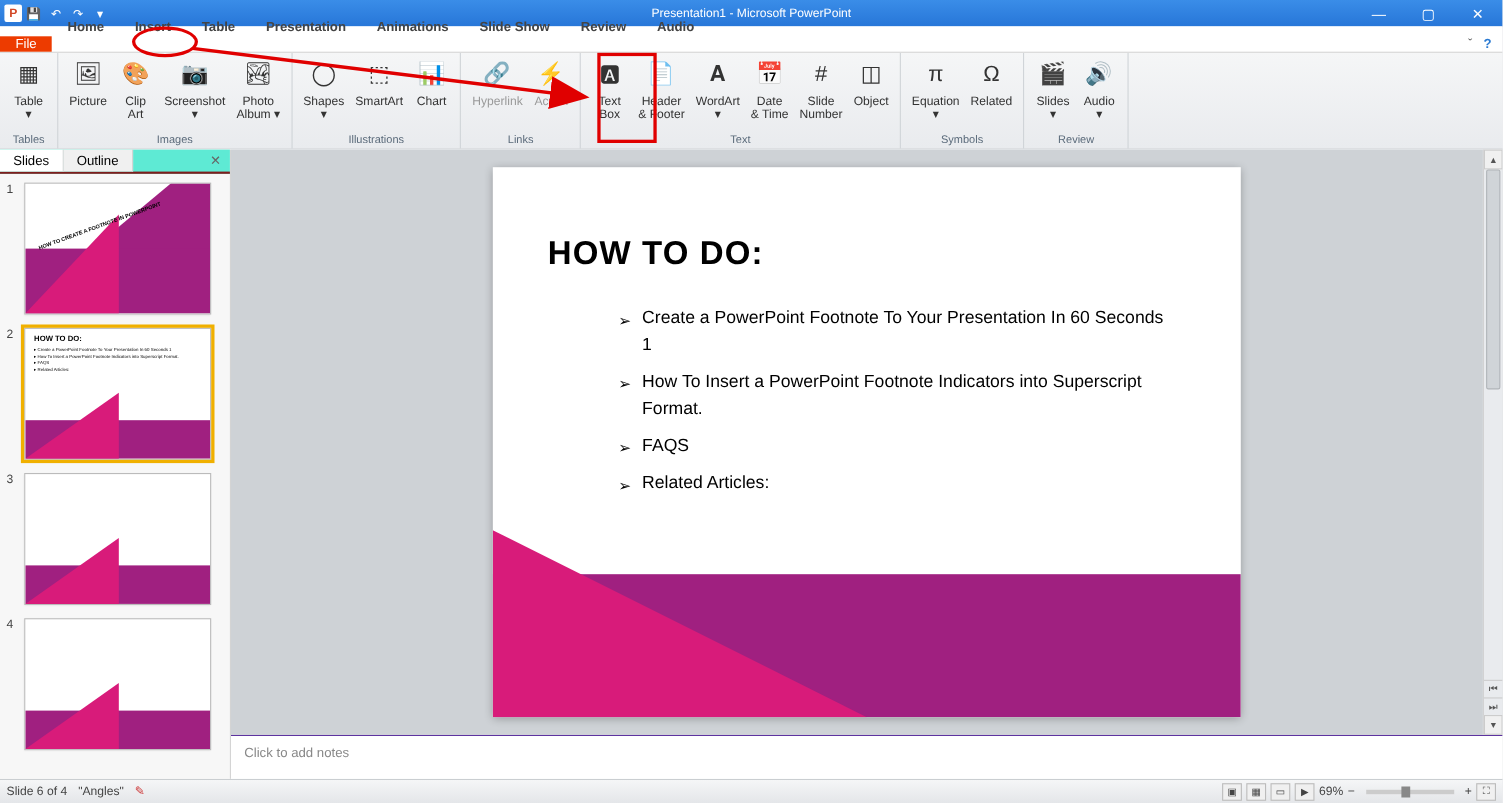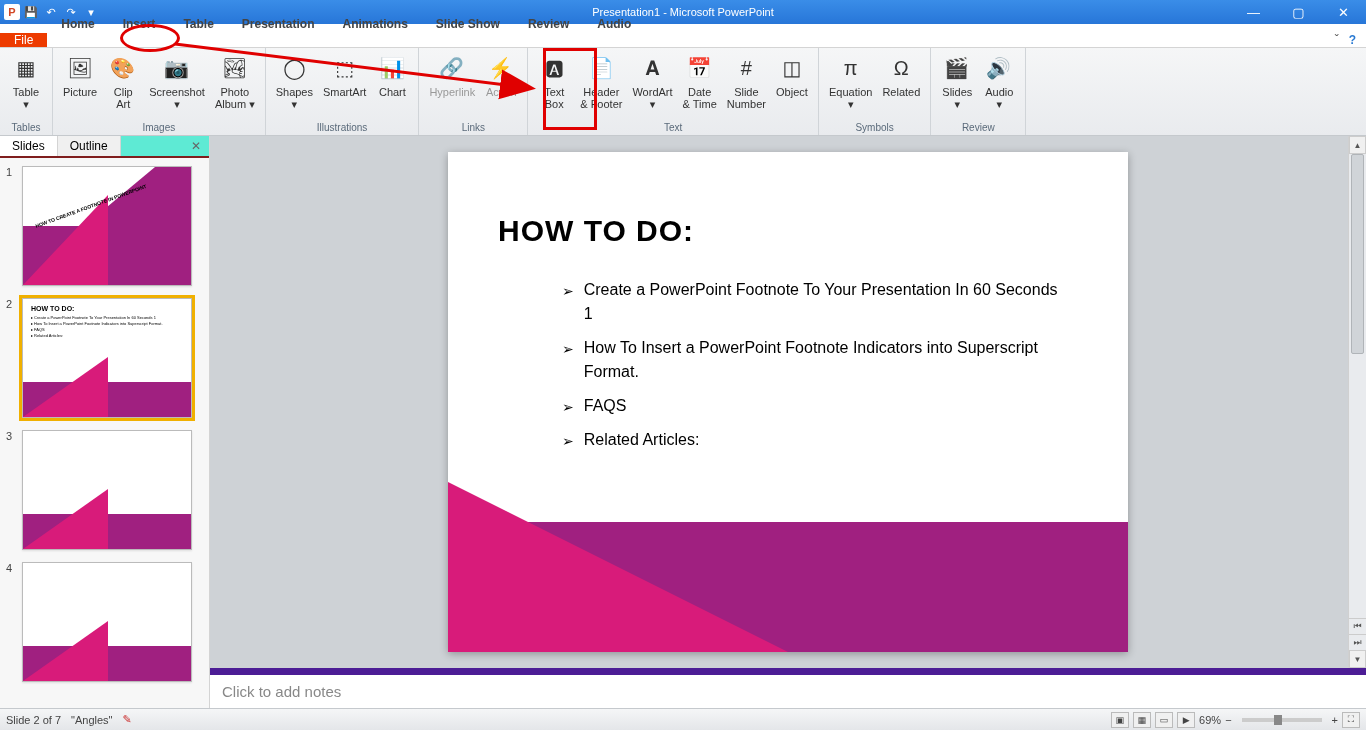--- a/index.html
+++ b/index.html
@@ -60,21 +60,21 @@
 .slide .s-list .li { display: flex; margin-bottom: 10px; }
 .slide .s-list .li .arrow { margin-right: 10px; font-size: 14px; margin-top: 3px; }
 .slide .s-deco { position: absolute; bottom: 0; left: 0; right: 0; height: 130px; background: #a02080; }
 .slide .s-deco-tri { position: absolute; bottom: 0; left: 0; width: 0; height: 0; border-left: 0 solid transparent; border-right: 340px solid transparent; border-bottom: 170px solid #d81b7a; }
 .vscroll { position: absolute; right: 0; top: 0; bottom: 0; width: 18px; background: #e9ebee; border-left: 1px solid #d0d0d0; }
 .vscroll .sbtn { height: 18px; border: 1px solid #ccc; background: #f0f0f0; display: flex; align-items: center; justify-content: center; font-size: 8px; color: #555; }
 .vscroll .sthumb { position: absolute; top: 18px; left: 2px; right: 2px; height: 200px; background: #d0d4d8; border: 1px solid #b0b4b8; border-radius: 2px; }
 .vscroll .nav-btns { position: absolute; bottom: 18px; left: 0; right: 0; }
 .vscroll .nav-btn { height: 16px; border-top: 1px solid #ccc; display: flex; align-items: center; justify-content: center; font-size: 9px; color: #555; }
 
-.notes { height: 40px; background: #fff; border-top: 7px solid #4c1d95; padding: 8px 12px; font-size: 15px; color: #888; }
+.notes { height: 40px; background: #fff; border-top: 1px solid #4c1d95; padding: 8px 12px; font-size: 12px; color: #888; }
 
 
 .statusbar { height: 22px; background: linear-gradient(#f5f6f7, #e4e6e9); border-top: 1px solid #c5c9cd; display: flex; align-items: center; font-size: 11px; color: #444; padding: 0 6px; }
 .statusbar .st-left { display: flex; align-items: center; gap: 10px; }
 .statusbar .st-right { margin-left: auto; display: flex; align-items: center; gap: 4px; }
 .statusbar .view-btn { width: 18px; height: 16px; border: 1px solid #bbb; background: #f0f0f0; display: flex; align-items: center; justify-content: center; font-size: 9px; }
 .statusbar .zoom-slider { width: 80px; height: 4px; background: #ccc; position: relative; margin: 0 6px; }
 .statusbar .zoom-slider .zthumb { position: absolute; left: 40%; top: -3px; width: 8px; height: 10px; background: #888; }
 
 
@@ -330,21 +330,21 @@
         </div>
         <div class="sbtn" style="position:absolute;bottom:0;left:0;right:0">▼</div>
       </div>
     </div>
     <div class="notes">Click to add notes</div>
   </div>
 </div>
 
 <div class="statusbar">
   <div class="st-left">
-    <span>Slide 2 of 7</span>
+    <span>Slide 6 of 4</span>
     <span>"Angles"</span>
     <span style="color:#c33">✎</span>
   </div>
   <div class="st-right">
     <div class="view-btn">▣</div>
     <div class="view-btn">▦</div>
     <div class="view-btn">▭</div>
     <div class="view-btn">▶</div>
     <span>69%</span>
     <span>−</span>

